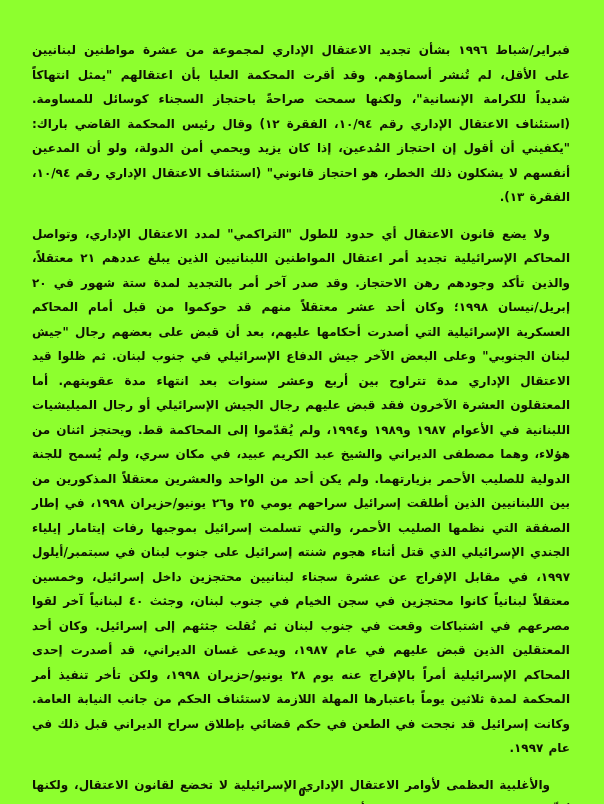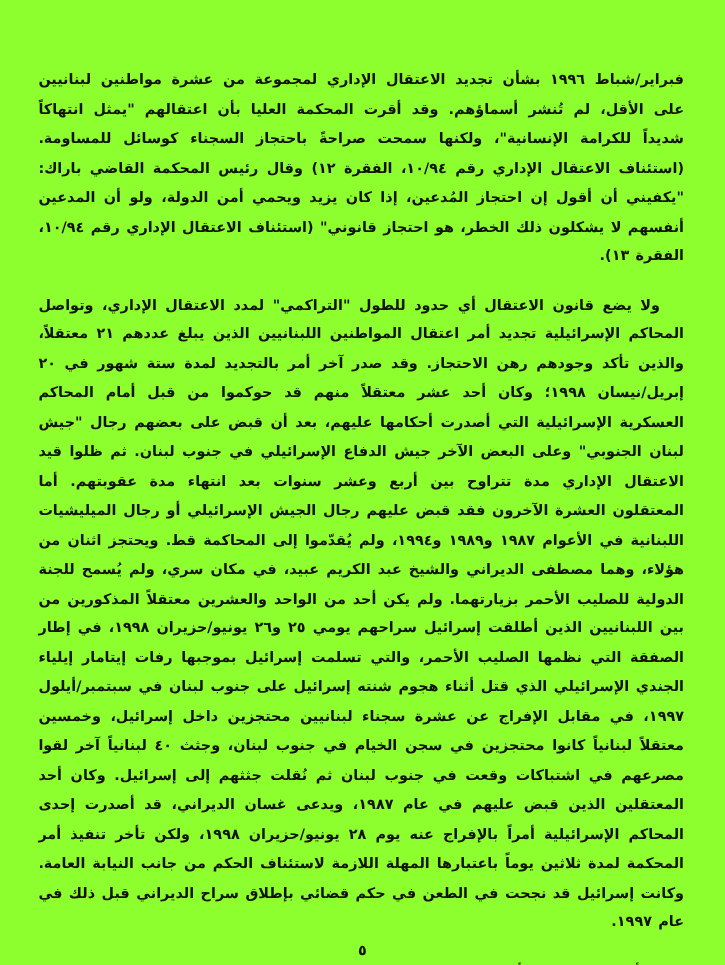--- a/index.html
+++ b/index.html
@@ -27,21 +27,21 @@
     text-align: justify;
     font-family: "DejaVu Sans", sans-serif;
     font-weight: 700;
     font-size: 12px;
     line-height: 24.5px;
     color: #0F1300;
     letter-spacing: 0;
     word-spacing: 1px;
   }
   .content p {
-    margin: 16px 0 12px 0;
+    margin: 0 0 12px 0;
   }
   .content p.indent {
     text-indent: 20px;
   }
   .page-number {
     position: absolute;
     bottom: 5px;
     left: 0;
     right: 0;
     text-align: center;

